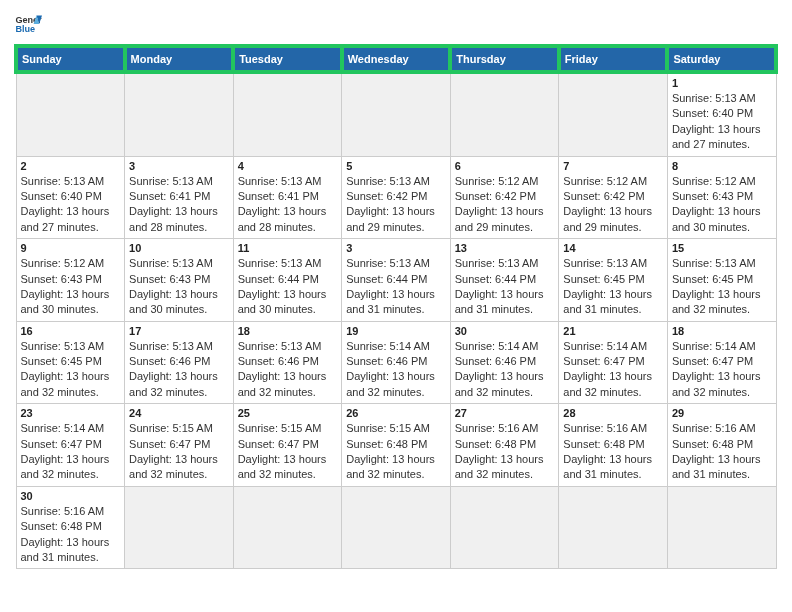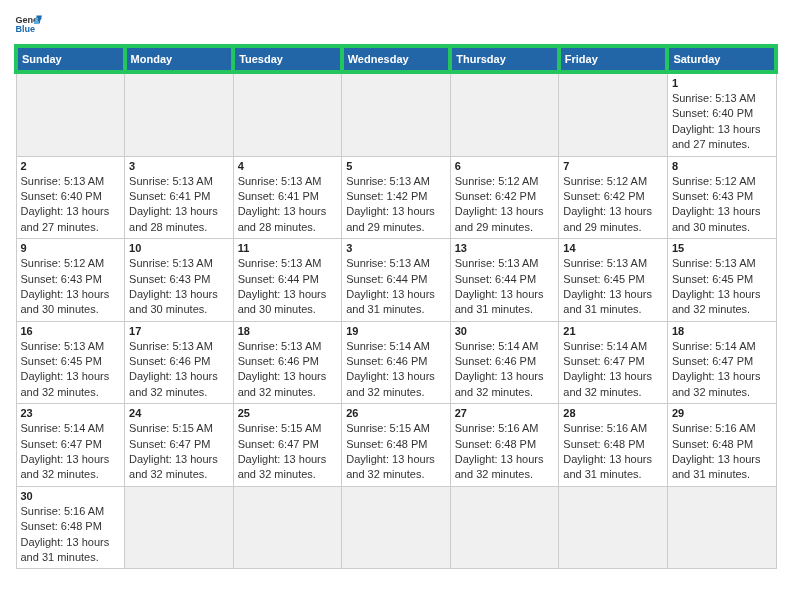--- a/index.html
+++ b/index.html
@@ -151,21 +151,21 @@
           <td>
             <span class="day-number">4</span>
             <div class="day-info">Sunrise: 5:13 AM
 Sunset: 6:41 PM
 Daylight: 13 hours
 and 28 minutes.</div>
           </td>
           <td>
             <span class="day-number">5</span>
             <div class="day-info">Sunrise: 5:13 AM
-Sunset: 1:42 PM
+Sunset: 6:42 PM
 Daylight: 13 hours
 and 29 minutes.</div>
           </td>
           <td>
             <span class="day-number">6</span>
             <div class="day-info">Sunrise: 5:12 AM
 Sunset: 6:42 PM
 Daylight: 13 hours
 and 29 minutes.</div>
           </td>

